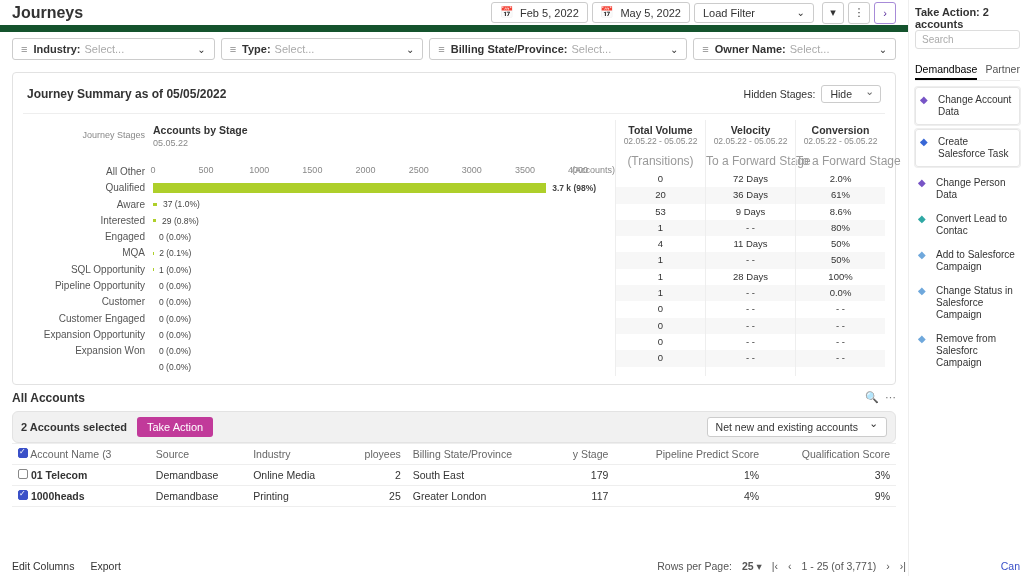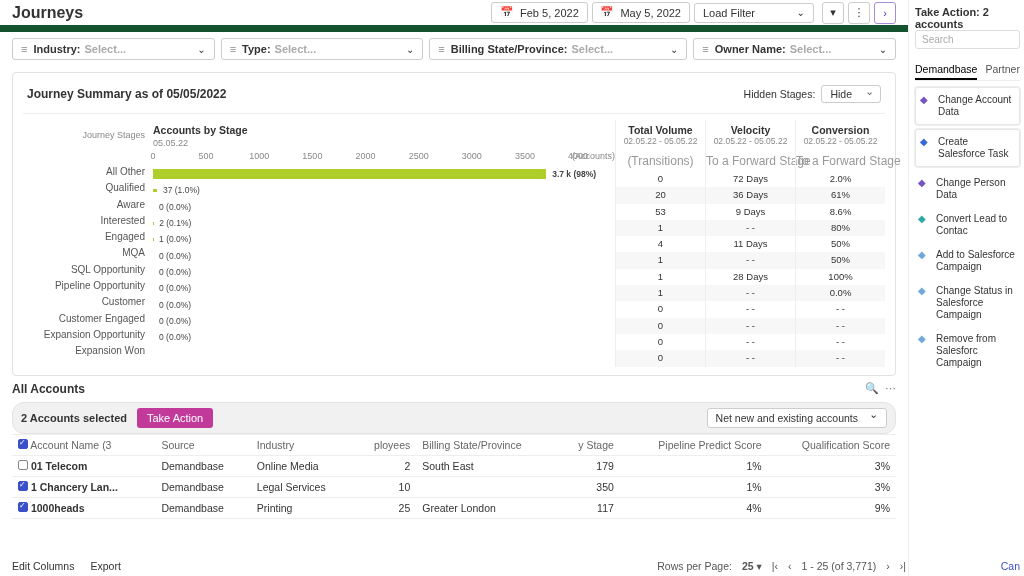--- a/index.html
+++ b/index.html
@@ -8,52 +8,52 @@
 .title { font-size:16px; font-weight:700; flex:0 0 auto; }
 .spacer { flex:1; }
 .date { display:inline-flex; align-items:center; border:1px solid #ccc; border-radius:3px; padding:3px 8px; margin-right:4px; font-size:11px; gap:6px; }
 .dd { display:inline-flex; align-items:center; border:1px solid #ccc; border-radius:3px; padding:3px 8px; margin-right:4px; font-size:11px; min-width:120px; justify-content:space-between; }
 .icon-btn { display:inline-flex; align-items:center; justify-content:center; border:1px solid #ccc; border-radius:3px; width:22px; height:22px; margin-left:4px; cursor:pointer; }
 .icon-btn.purple { border-color:#a78bd8; color:#5b2e9d; }
 .filters { display:flex; gap:6px; padding:6px 12px; }
 .filter { flex:1; display:flex; align-items:center; border:1px solid #ccc; border-radius:3px; padding:4px 8px; font-size:11px; justify-content:space-between; }
 .filter .menu-ic { margin-right:6px; color:#888; }
 .filter .lbl { font-weight:700; margin-right:4px; }
-.filter .sel { color:#aaa; flex:1;font-weight:bold; }
+.filter .sel { color:#aaa; flex:1; }
 .panel { margin:6px 12px 4px; border:1px solid #e2e2e2; border-radius:4px; padding:8px 10px; background:#fff; }
 .panel-hd { display:flex; align-items:center; justify-content:space-between; padding:4px 4px 10px; border-bottom:1px solid #eee; margin-bottom:6px; }
 .panel-title { font-weight:700; font-size:12px; }
 .hidden-stages { display:flex; align-items:center; gap:6px; font-size:10.5px; }
 .hs-dd { border:1px solid #ccc; border-radius:3px; padding:2px 28px 2px 8px; position:relative; }
 .hs-dd::after { content:"⌄"; position:absolute; right:6px; top:-1px; color:#666; }
 .jbody { display:flex; }
 .jlabels { width:130px; text-align:right; font-size:10px; color:#555; }
 .jlabels .hd { padding:10px 8px 24px 0; color:#888; font-size:9px; }
 .jlabels .row { height:16.3px; line-height:16.3px; padding-right:8px; white-space:nowrap; }
 .jchart { flex:1; font-size:9.5px; }
 .chart-hd { padding:4px 0 2px; font-weight:700; font-size:10.5px; }
-.chart-sub { color:#888; font-size:9px; margin-bottom:3px; }
+.chart-sub { color:#888; font-size:9px; margin-bottom:17px; }
 .axis { position:relative; height:15px; color:#888; font-size:9px; }
 .tick { position:absolute; top:0; transform:translateX(-50%); }
 .unit { position:absolute; right:0; top:0; }
 .bars .brow { height:16.3px; display:flex; align-items:center; gap:6px; }
 .bar { height:10px; background:#aecf2a; }
 .bar.thin { height:3px; }
 .bval { font-size:8.5px; color:#444; }
 .jcol { width:90px; border-left:1px solid #eee; text-align:center; font-size:9.5px; }
 .jcol .h1 { padding:4px 4px 0; font-size:10.5px; font-weight:700; white-space:nowrap; }
 .jcol .h2 { color:#888; font-size:8.5px; padding-bottom:4px; }
 .jcol .h3 { color:#999; font-size:12px; padding:4px 0 3px; white-space:nowrap; }
 .jcol .cell { height:16.3px; line-height:16.3px; }
 .jcol .cell.alt { background:#f7f7f7; }
 .all-acc { margin:4px 12px 0; }
 .all-hd { display:flex; align-items:center; justify-content:space-between; padding:2px 0 6px; }
 .aa-title { font-weight:700; font-size:12px; }
 .aa-icons { display:flex; gap:6px; color:#777; }
-.selbar { background:#f1f1f1; border:1px solid #e3e3e3; border-radius:12px; padding:5px 8px; display:flex; align-items:center; justify-content:space-between; }
+.selbar { background:#f1f1f1; border:1px solid #e3e3e3; border-radius:6px; padding:5px 8px; display:flex; align-items:center; justify-content:space-between; }
 .selbar .left { display:flex; align-items:center; gap:10px; }
 .pillbtn { background:#c13a9a; color:#fff; border:none; border-radius:3px; padding:4px 10px; font-size:11px; cursor:pointer; }
 .acct-dd { background:#fff; border:1px solid #ccc; border-radius:3px; padding:3px 28px 3px 8px; position:relative; font-size:10.5px; }
 .acct-dd::after { content:"⌄"; position:absolute; right:8px; top:-1px; }
 .table { width:100%; font-size:10.5px; border-collapse:collapse; }
 .table th,.table td { text-align:left; padding:4px 6px; border-bottom:1px solid #eee; white-space:nowrap; }
 .table th { color:#666; font-weight:400; background:#fff; border-top:1px solid #eee; }
 .table .num { text-align:right; }
 .cb { width:10px; height:10px; border:1px solid #888; display:inline-block; border-radius:2px; }
 .cb.on { background:#3a50c8; border-color:#3a50c8; position:relative; }
@@ -176,20 +176,24 @@
       <div class="bars" id="bars">
             <div class="brow">
               <div class="bar" style="width: 85.1%;"></div>
               <span class="bval" style="font-weight: 700;">3.7 k (98%)</span>
             </div>
             <div class="brow">
               <div class="bar thin" style="width: 0.851%;"></div>
               <span class="bval">37 (1.0%)</span>
             </div>
             <div class="brow">
+              <div class="bar thin" style="width: 0.667%;"></div>
+              <span class="bval">29 (0.8%)</span>
+            </div>
+            <div class="brow">
               <div class="bar" style="width: 0%;"></div>
               <span class="bval">0 (0.0%)</span>
             </div>
             <div class="brow">
               <div class="bar thin" style="width: 0.046%;"></div>
               <span class="bval">2 (0.1%)</span>
             </div>
             <div class="brow">
               <div class="bar thin" style="width: 0.023%;"></div>
               <span class="bval">1 (0.0%)</span>
@@ -313,30 +317,20 @@
             <td><span class="cb"></span> <b>01 Telecom</b></td>
             <td>Demandbase</td>
             <td>Online Media</td>
             <td class="num">2</td>
             <td>South East</td>
             <td class="num">179</td>
             <td class="num">1%</td>
             <td class="num">3%</td>
           </tr>
           <tr>
-            <td><span class="cb on"></span> <b>1 Chancery Lan...</b></td>
-            <td>Demandbase</td>
-            <td>Legal Services</td>
-            <td class="num">10</td>
-            <td></td>
-            <td class="num">350</td>
-            <td class="num">1%</td>
-            <td class="num">3%</td>
-          </tr>
-          <tr>
             <td><span class="cb on"></span> <b>1000heads</b></td>
             <td>Demandbase</td>
             <td>Printing</td>
             <td class="num">25</td>
             <td>Greater London</td>
             <td class="num">117</td>
             <td class="num">4%</td>
             <td class="num">9%</td>
           </tr>
         </tbody>

